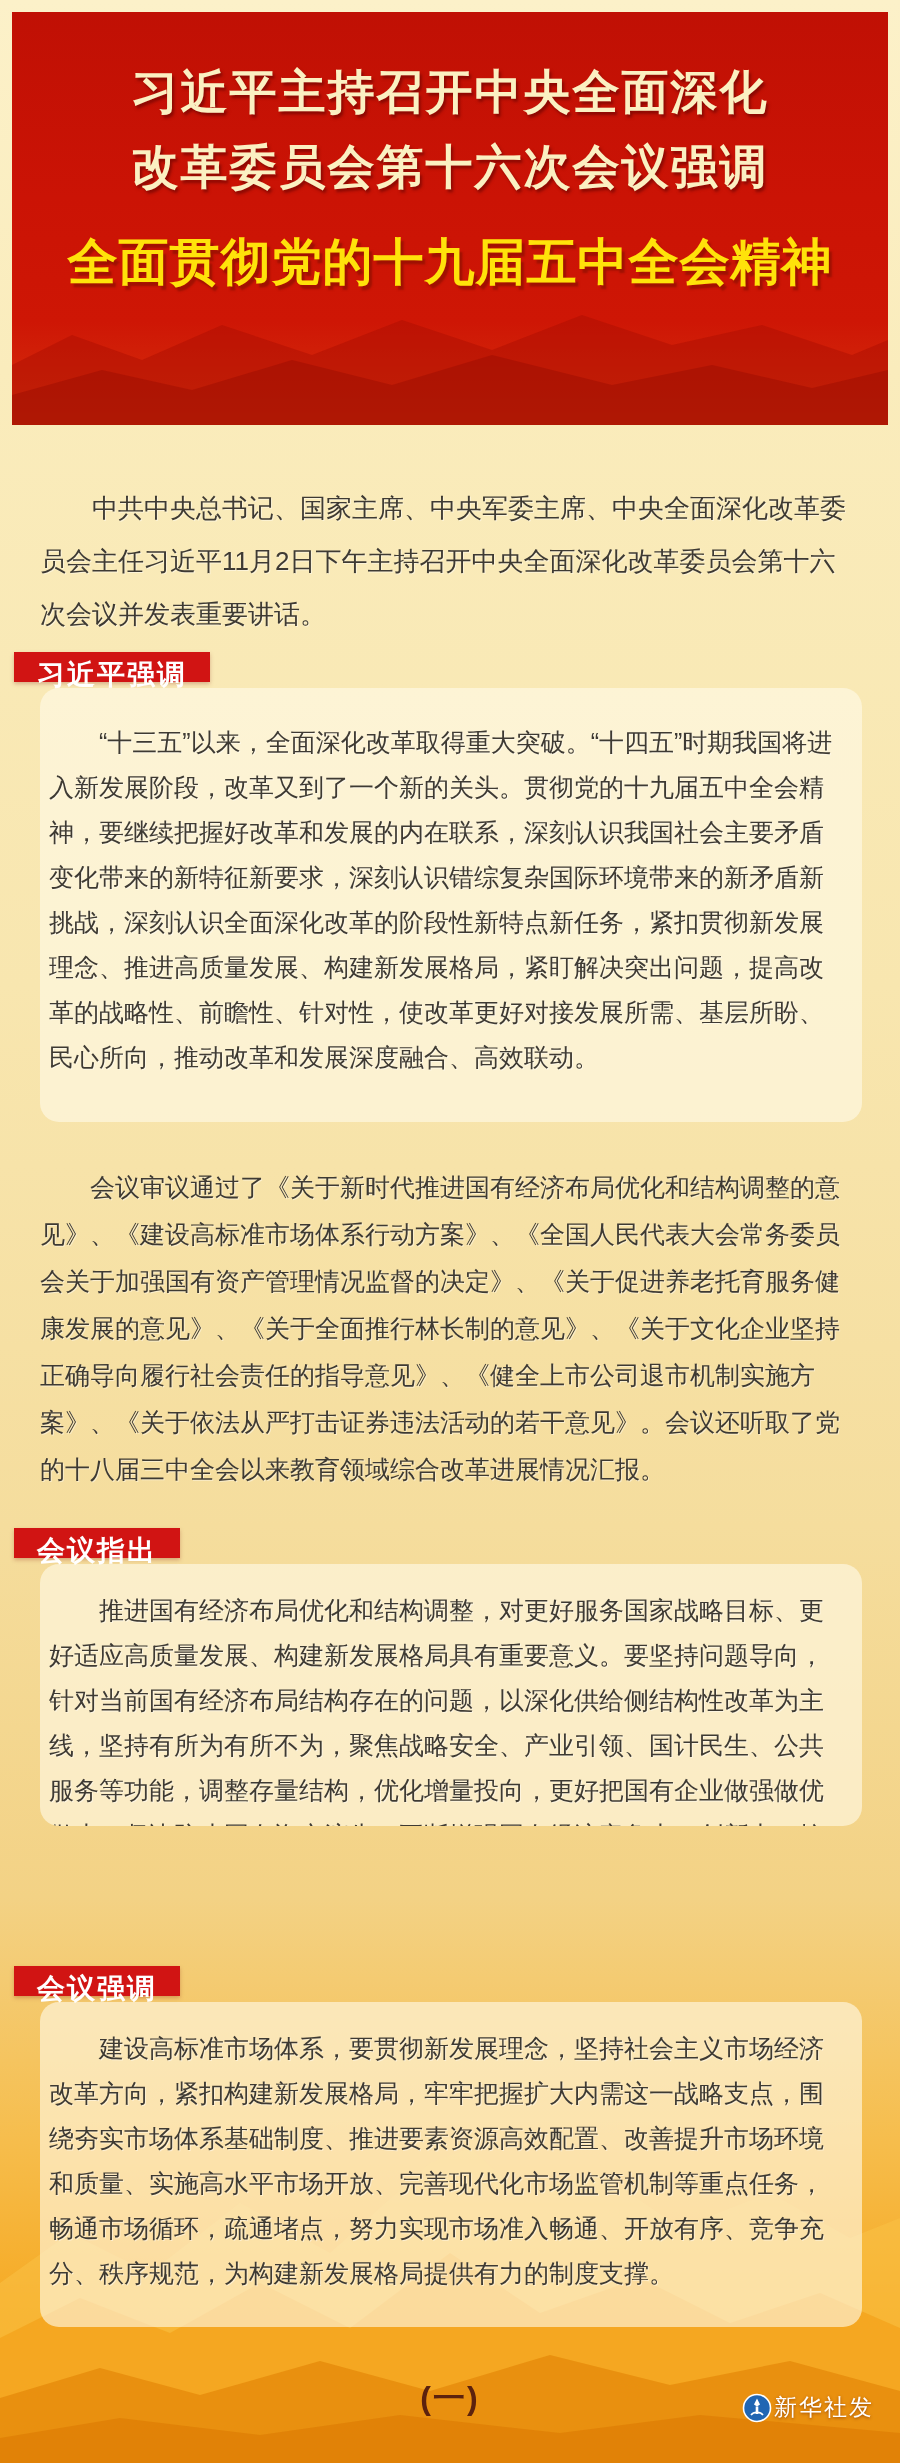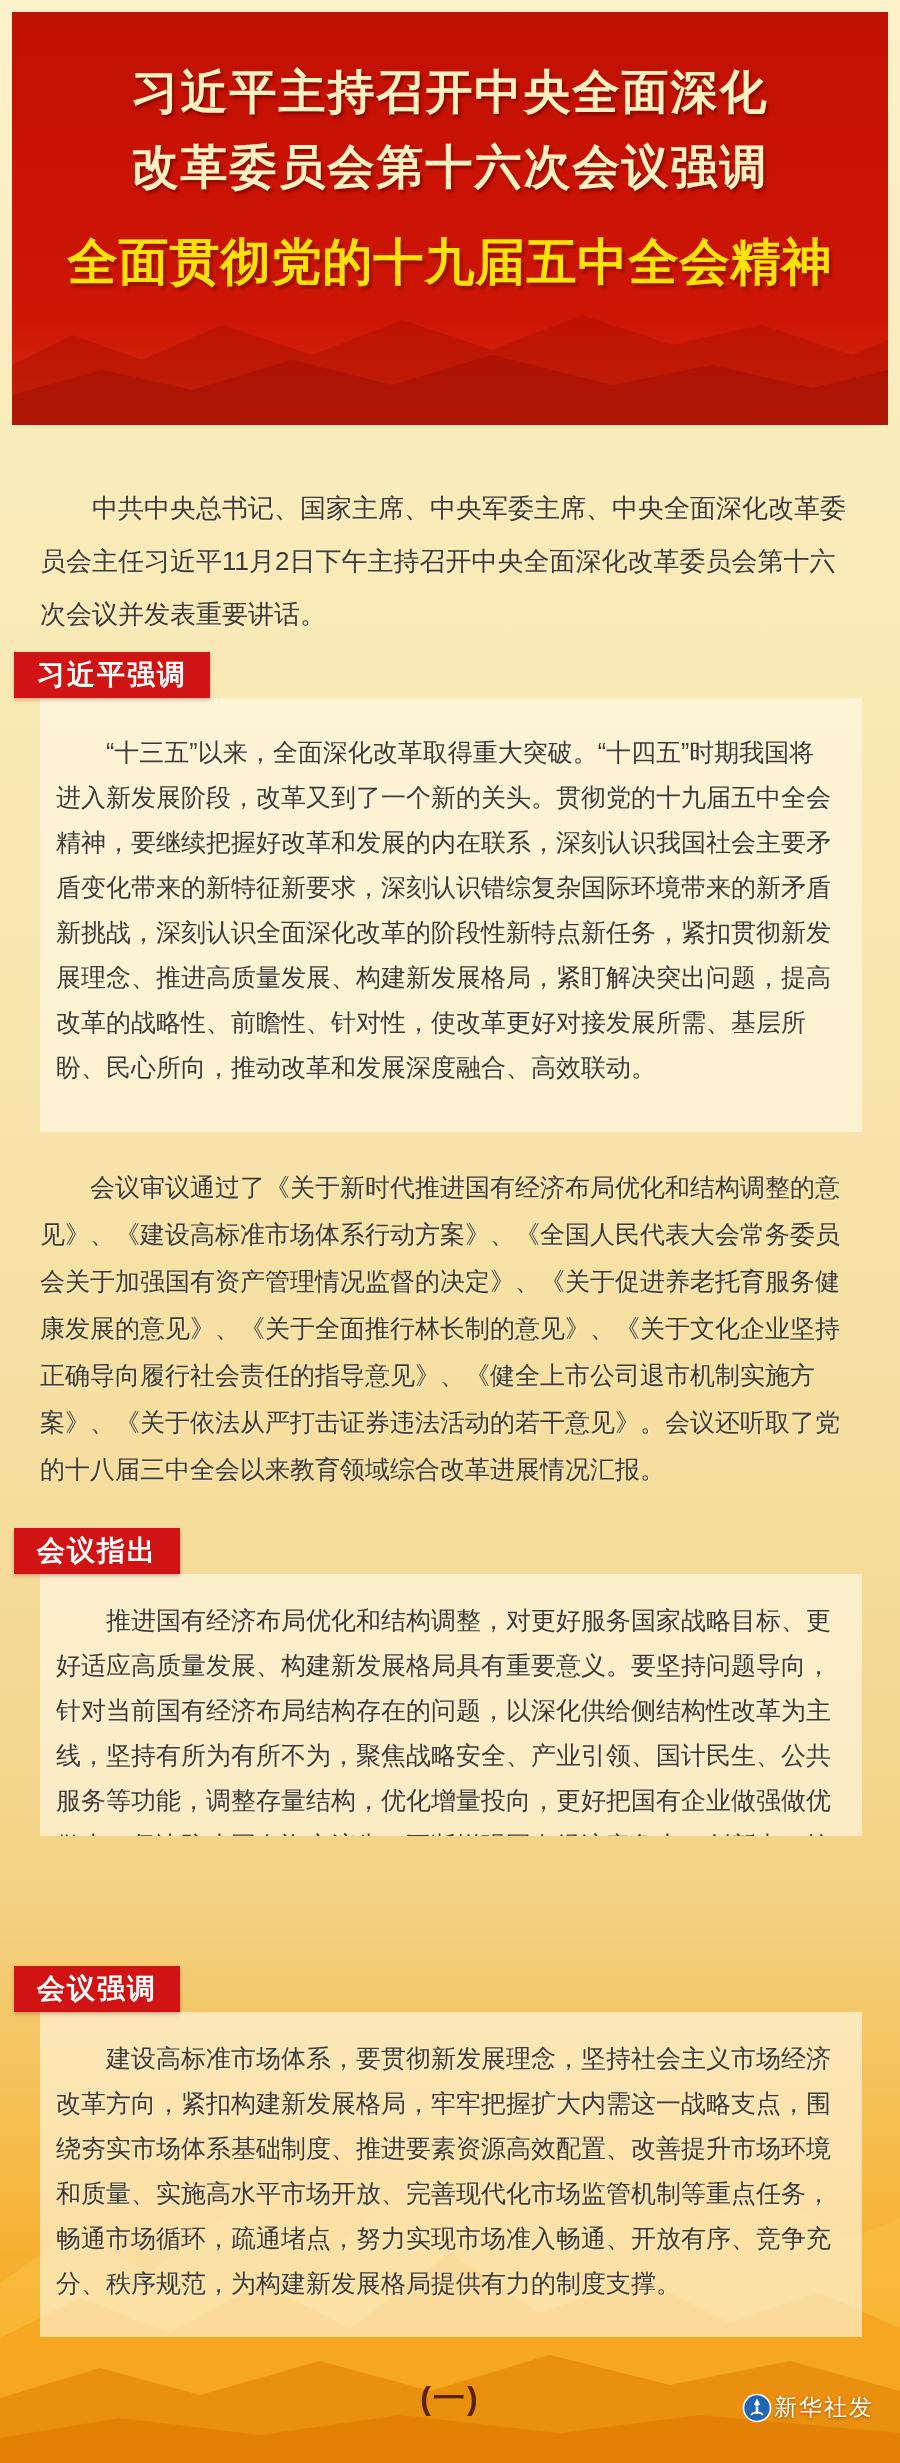--- a/index.html
+++ b/index.html
@@ -22,28 +22,29 @@
   .t2{font-size:50px;line-height:73px;font-weight:bold;color:#ffe20a;
       letter-spacing:1px;text-shadow:3px 4px 2px rgba(130,15,0,.6);margin:22px 0 0 0;}
   
   .para{position:absolute;left:40px;width:820px;z-index:2;color:#3e3a33;
         text-indent:2em;margin:0;text-shadow:1px 1px 0 rgba(255,255,255,.45);}
   .intro{top:482px;font-size:26px;line-height:53px;}
   .review{top:1164px;font-size:25px;line-height:47px;}
   
   .section{position:absolute;left:0;width:900px;z-index:2;}
   .badge{
-    display:inline-block;margin-left:14px;height:46px;line-height:46px;
+    display:inline-block;margin-left:14px;height:30px;line-height:46px;
     padding:0 23px;background:#d11413;color:#ffffff;font-size:28px;font-weight:bold;
     letter-spacing:2px;box-shadow:0 2px 4px rgba(120,0,0,.25);
   }
   .panel{
     box-sizing:border-box;margin-left:40px;width:822px;overflow:hidden;
     background:rgba(255,250,233,.62);
-    padding:28px 26px 0 16px;
+    padding:28px 26px 0 9px;
+    border-radius:19px;
   }
   .panel p{margin:0;font-size:25px;line-height:45px;color:#3e3a33;text-indent:2em;
            text-shadow:1px 1px 0 rgba(255,255,255,.45);}
   .sec1{top:652px;} .sec1 .panel{height:434px;padding-top:32px;}
   .sec2{top:1528px;} .sec2 .panel{height:262px;padding-top:24px;}
   .sec3{top:1966px;} .sec3 .panel{height:325px;padding-top:24px;}
   
   .page-marker{position:absolute;top:2377px;left:0;width:900px;text-align:center;z-index:3;
       font-size:32px;font-weight:bold;color:#5c220e;letter-spacing:2px;margin:0;}
   .credit{position:absolute;top:2392px;right:26px;z-index:3;display:flex;align-items:center;gap:2px;}

